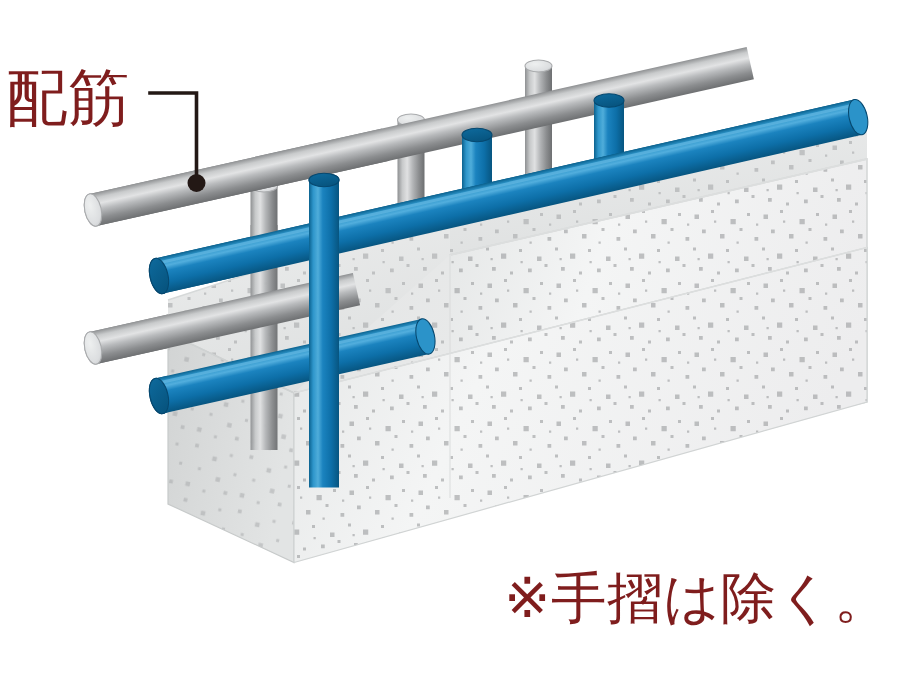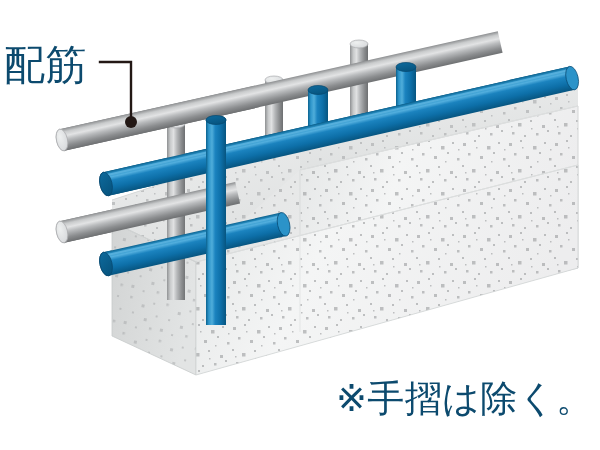--- a/index.html
+++ b/index.html
@@ -18,21 +18,21 @@
     position: absolute;
     left: 0;
     top: 0;
     width: 600px;
     height: 450px;
     display: block;
   }
   .jp-label {
     position: absolute;
     font-family: "DejaVu Sans", sans-serif;
-    color: #0c4a6e;
+    color: #7f1d1d;
     white-space: nowrap;
     letter-spacing: 0.01em;
   }
   #callout-label {
     left: 4px;
     top: 42px;
     font-size: 41px;
     line-height: 46px;
   }
   #footnote-label {

